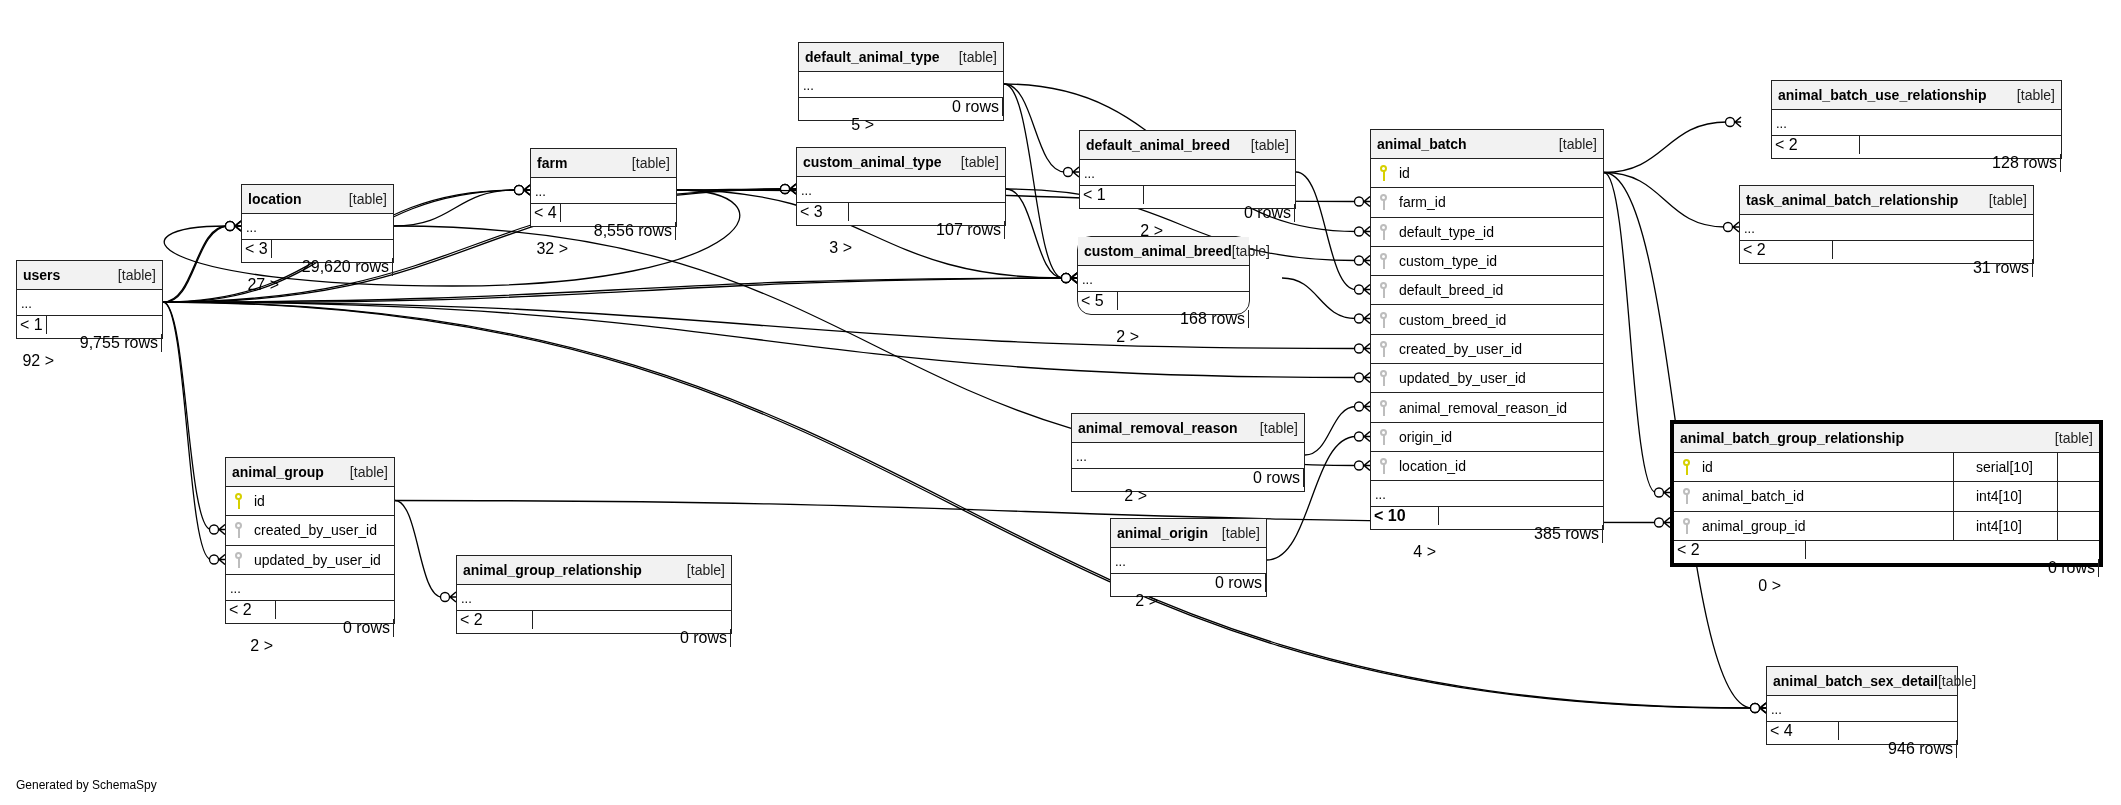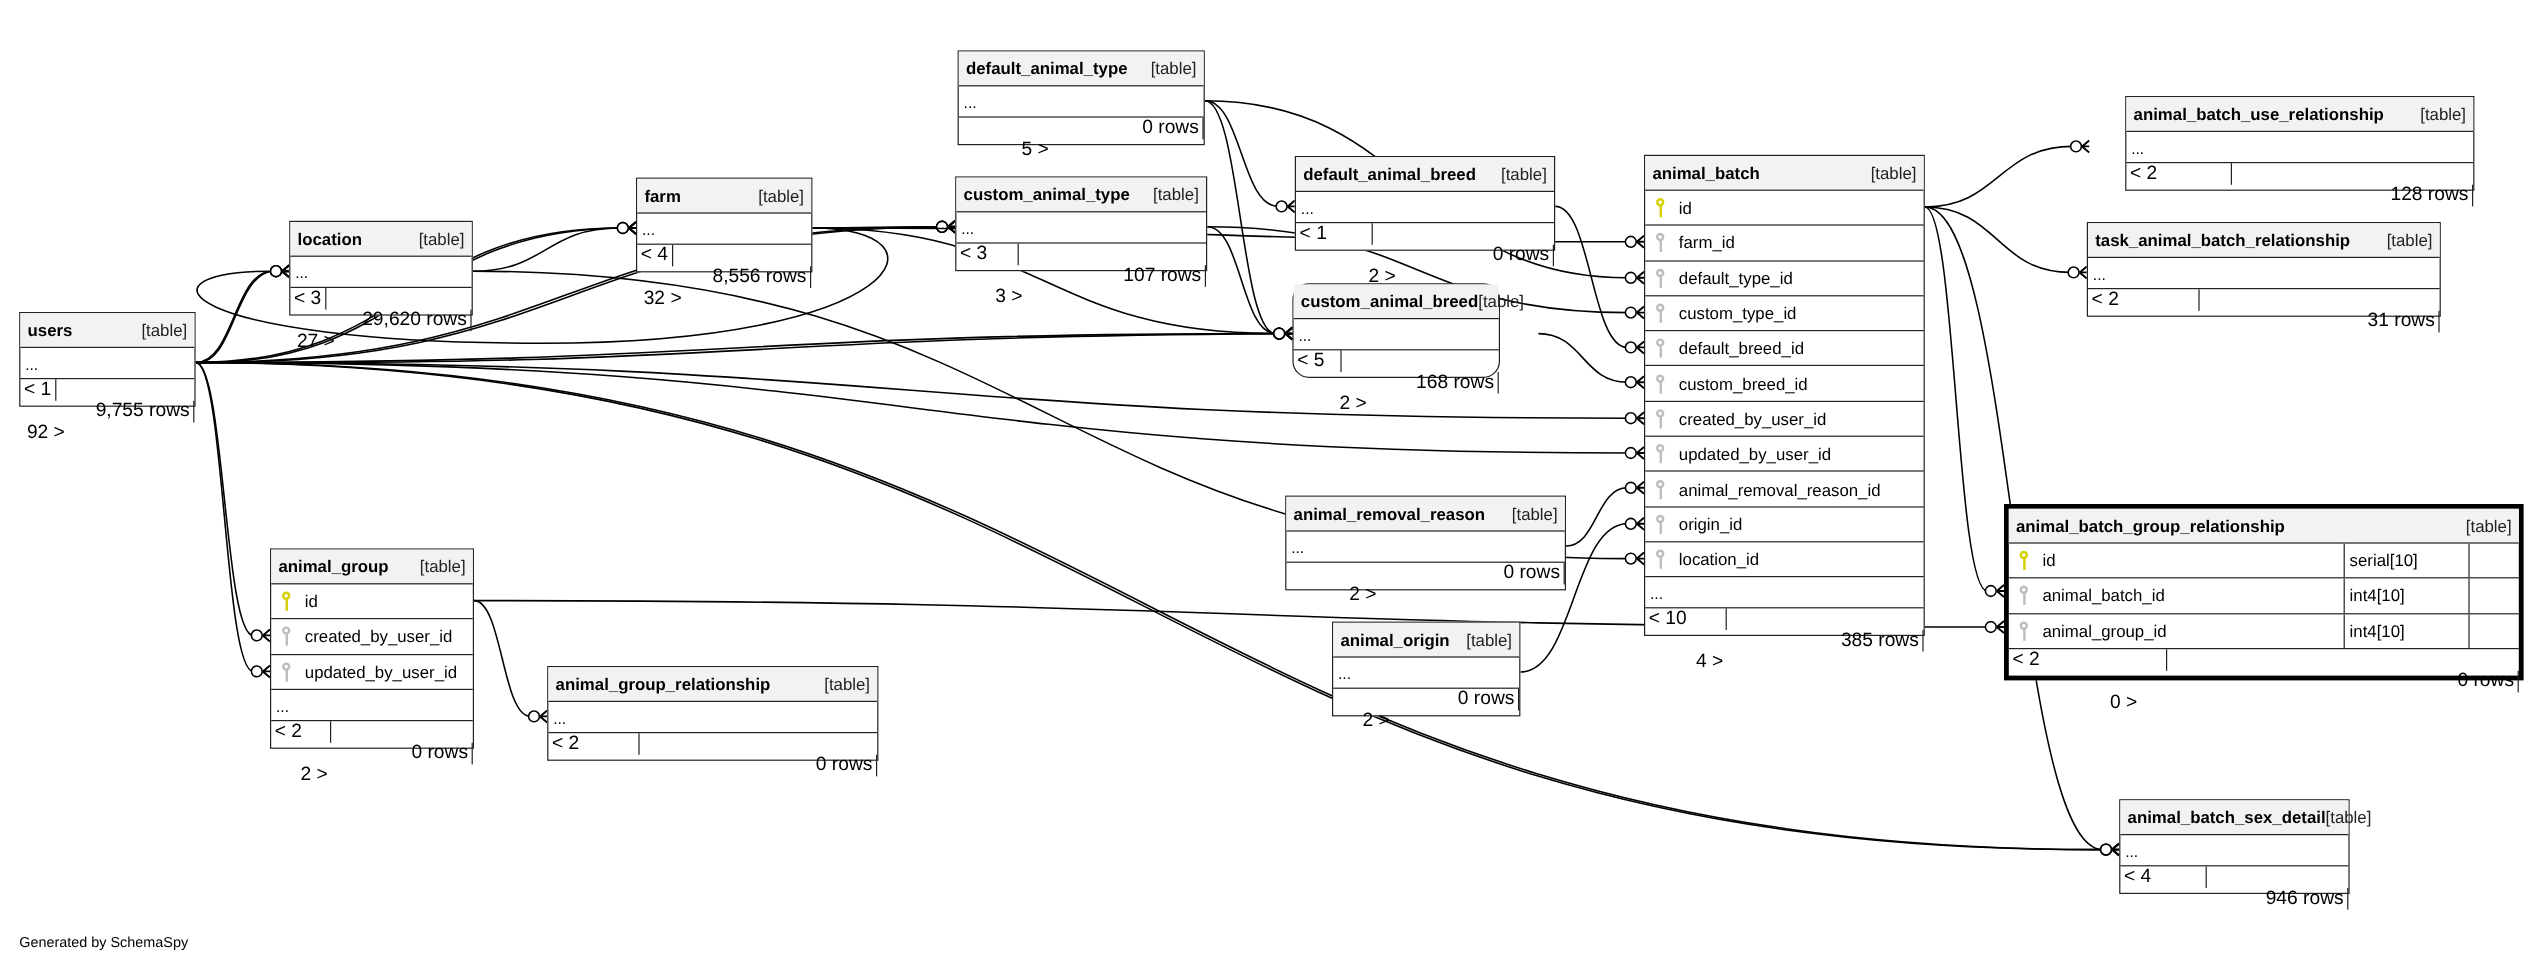--- a/index.html
+++ b/index.html
@@ -12,21 +12,21 @@
               justify-content:space-between; padding:0 6px; box-sizing:border-box; }
   .tbl .hdr .nm { font-weight:bold; font-size:14px; }
   .tbl .hdr .ty { font-size:14px; color:#222; }
   .tbl .row { height:29.3px; border-bottom:1.5px solid #222; display:flex; align-items:center; box-sizing:border-box; }
   .tbl .row .col { flex:1; display:flex; align-items:center; padding-left:8px; height:100%; }
   .tbl .row .key { width:10px; height:16px; margin-right:10px; position:relative; }
   .tbl .row .key::before { content:""; position:absolute; left:1px; top:0; width:7px; height:7px; border-radius:50%; box-sizing:border-box; border:2px solid currentColor; }
   .tbl .row .key::after { content:""; position:absolute; left:4px; top:6px; width:2px; height:10px; background:currentColor; }
   .tbl .row .key.pk { color:#d6d000; }
   .tbl .row .key.fk { color:#bdbdbd; }
-  .tbl .row .typ { width:104px; border-left:1.5px solid #222; height:100%; display:flex; align-items:center; padding-left:4px; box-sizing:border-box; }
+  .tbl .row .typ { width:104px; border-left:1.5px solid #222; height:100%; display:flex; align-items:center; padding-left:22px; box-sizing:border-box; }
   .tbl .row .pad { width:42px; border-left:1.5px solid #222; height:100%; box-sizing:border-box; }
   .tbl .ell { height:26px; border-bottom:1.5px solid #222; display:flex; align-items:flex-end; padding:0 0 4px 4px; box-sizing:border-box; font-size:13px; }
   .tbl .ftr { height:22px; display:flex; font-size:16px;flex-direction:column; }
   .tbl .ftr span { display:flex; align-items:center; height:100%; box-sizing:border-box; padding:0 3px; white-space:nowrap; }
   .tbl .ftr .c1 { border-right:1.5px solid #222; }
   .tbl .ftr .c2 { border-right:1.5px solid #222; justify-content:flex-end; flex:1; }
   .tbl .ftr .c3 { justify-content:flex-end; }
   #footer-note { position:absolute; left:16px; top:778px; font-size:12px; }
 </style>
 </head>
@@ -291,21 +291,21 @@
         </div>
       </div>
       <div class="row">
         <div class="col">
           <span class="key fk"></span>
           <span>location_id</span>
         </div>
       </div>
       <div class="ell">...</div>
       <div class="ftr">
-        <span class="c1" style="width: 68px;">&lt; 10</span>
+        <span class="c1" style="width: 68px; font-weight: bold;">&lt; 10</span>
         <span class="c2">385 rows</span>
         <span class="c3" style="width: 68px;">4 &gt;</span>
       </div>
     </div>
     <div class="tbl" style="left: 1741px; top: 80px; width: 291px; margin-left: 30px;">
       <div class="hdr">
         <span class="nm">animal_batch_use_relationship</span>
         <span class="ty">[table]</span>
       </div>
       <div class="ell">...</div>

